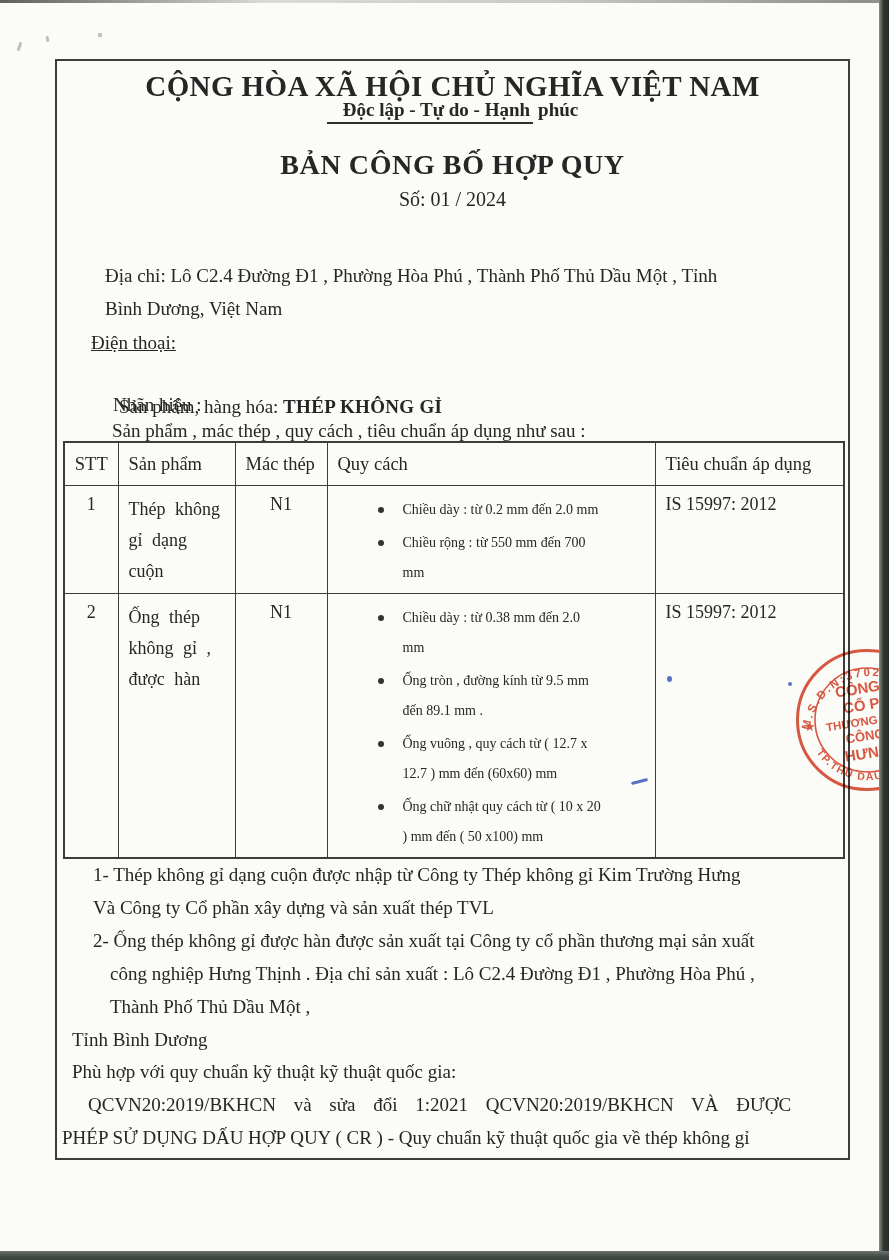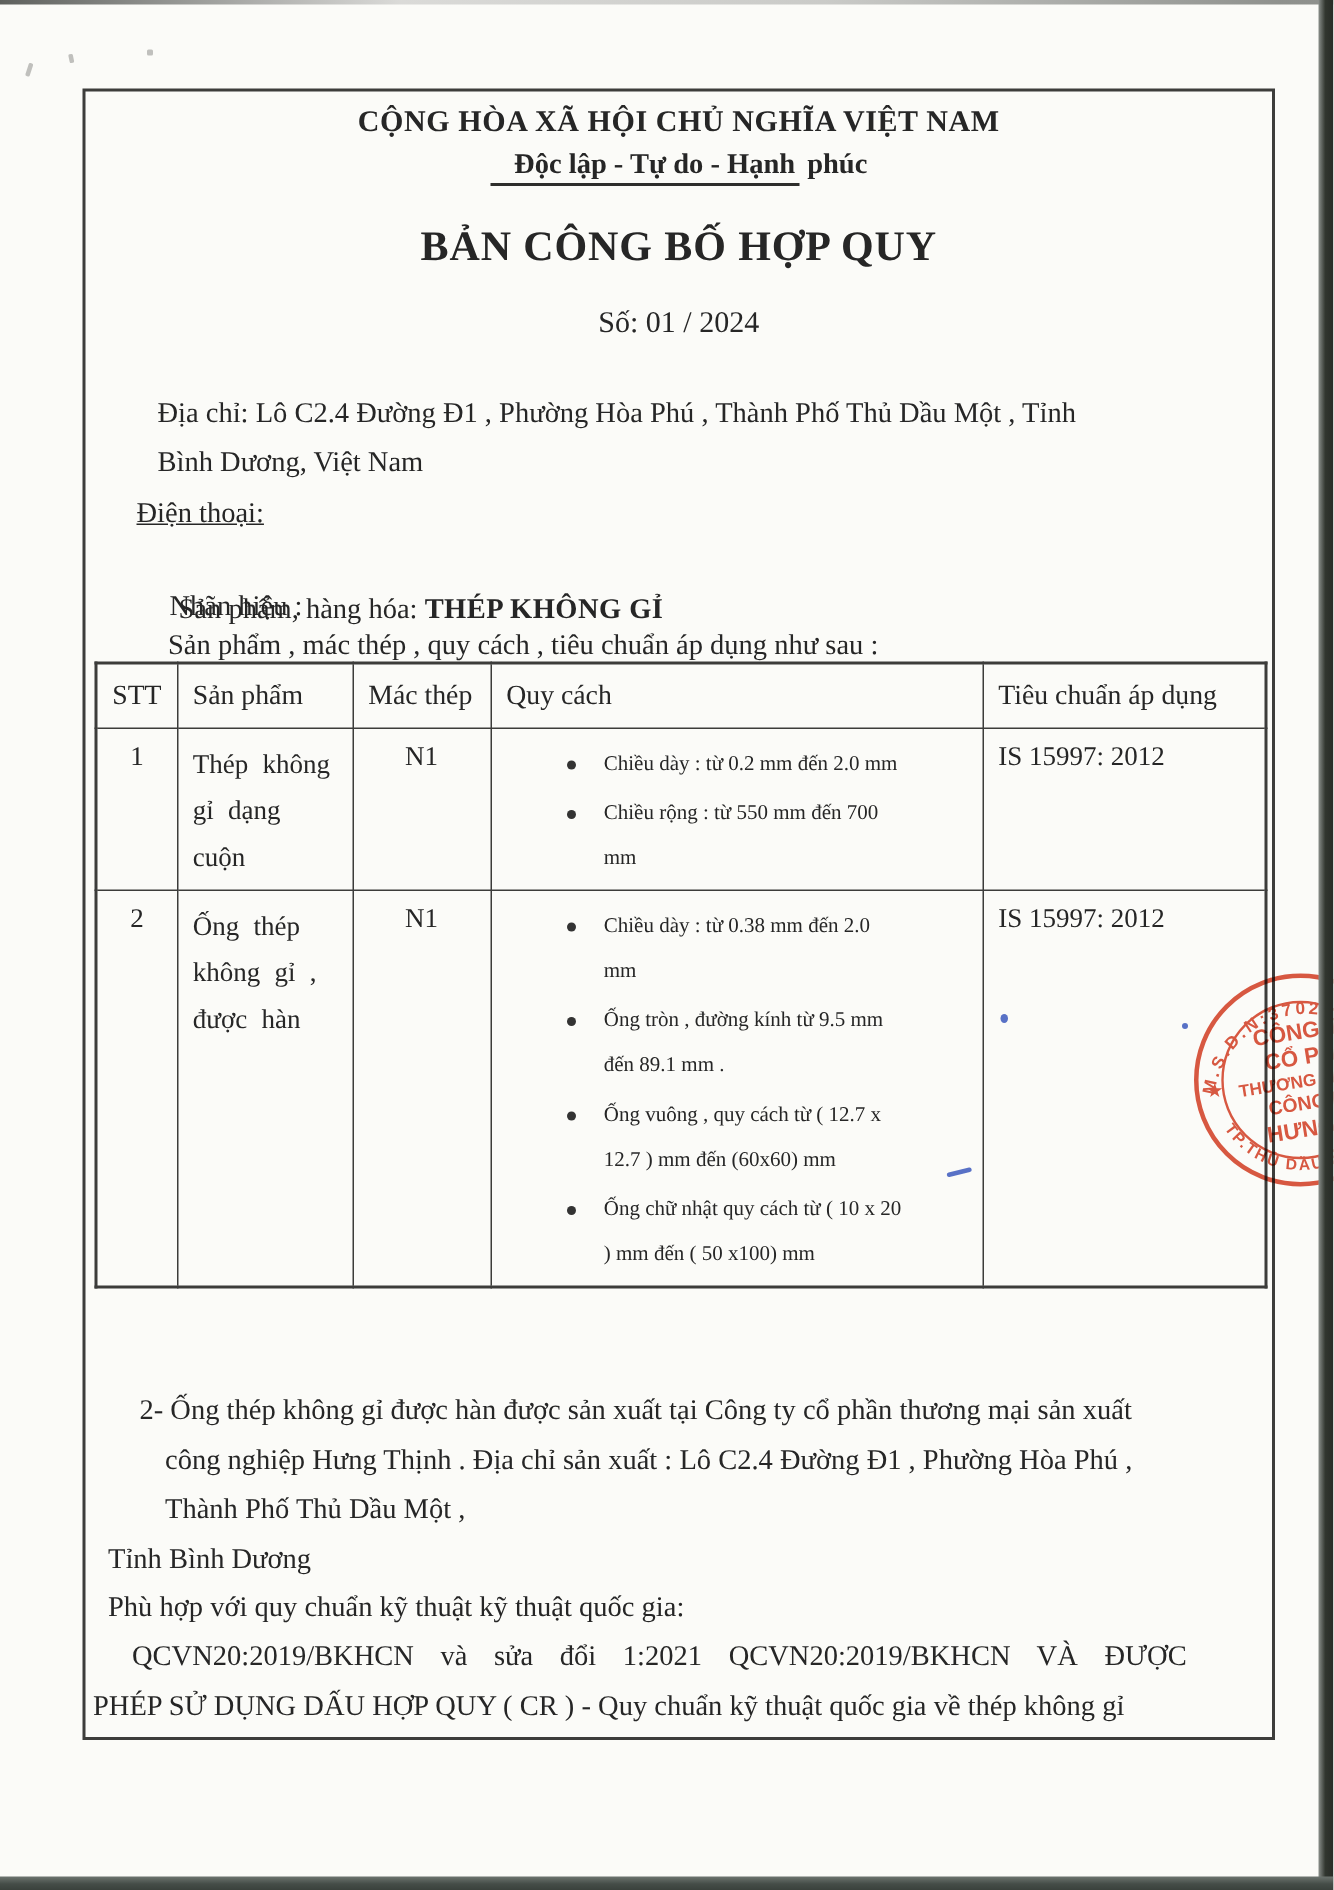--- a/index.html
+++ b/index.html
@@ -18,26 +18,26 @@
     background:linear-gradient(to bottom,#6d746f,#454d48 55%,#3a413c);}
   .speck{position:absolute;background:#8f8f8c;opacity:.55;border-radius:1px;}
   .blue-mark{position:absolute;background:#2f4fb9;opacity:.8;border-radius:50%;}
 
   
   .doc-frame{position:absolute;left:55px;top:59px;width:791px;height:1097px;
     border:2px solid #3d3d3b;z-index:1;}
 
   .abs{position:absolute;}
   .center-line{left:57px;width:791px;text-align:center;}
-  .nat-title{top:70px;font-size:20px;font-weight:bold;letter-spacing:.4px;}
+  .nat-title{top:70px;font-size:29px;font-weight:bold;letter-spacing:.4px;}
   .motto{top:99px;font-size:19px;font-weight:bold;}
   .motto-u{border-bottom:2.5px solid #2e2e2c;padding:0 3px 2px 16px;margin-top:21px;}
   .motto-tail{margin-left:5px;}
   .doc-title{top:149px;font-size:28px;font-weight:bold;letter-spacing:.6px;}
-  .doc-number{top:204px;font-size:20px;}
+  .doc-number{top:188px;font-size:20px;}
 
   .body-line{font-size:19px;line-height:33px;white-space:pre-line;}
   .p-org{left:105px;top:226px;}
   .p-address{left:105px;top:259px;width:705px;}
   .p-phone{left:91px;top:326px;text-decoration:underline;}
   .p-product{left:119px;top:357px;}
   .p-brand{left:113px;top:388px;}
   .p-intro{left:112px;top:414px;}
   .bold-inline{font-weight:bold;letter-spacing:.3px;}
 
@@ -163,20 +163,22 @@
               <span class="qc-dot"></span>
               <div class="qc-text">Ống chữ nhật quy cách từ ( 10 x 20
 ) mm đến ( 50 x100) mm</div>
             </div>
       </td>
       <td class="cell-std">IS 15997: 2012</td>
     </tr>
   </tbody>
     </table>
 
+  <div class="abs n-block note1">1- Thép không gỉ dạng cuộn được nhập từ Công ty Thép không gỉ Kim Trường Hưng
+Và Công ty Cổ phần xây dựng và sản xuất thép TVL</div>
   <div class="abs n-block note2">2- Ống thép không gỉ được hàn được sản xuất tại Công ty cổ phần thương mại sản xuất
 công nghiệp Hưng Thịnh . Địa chỉ sản xuất : Lô C2.4 Đường Đ1 , Phường Hòa Phú ,
 Thành Phố Thủ Dầu Một ,</div>
   <div class="abs n-block note-tinh">Tỉnh Bình Dương</div>
   <div class="abs n-block note-phuhop">Phù hợp với quy chuẩn kỹ thuật kỹ thuật quốc gia:</div>
   <div class="abs n-block note-qcvn1">QCVN20:2019/BKHCN và sửa đổi 1:2021 QCVN20:2019/BKHCN VÀ ĐƯỢC</div>
   <div class="abs n-block note-qcvn2">PHÉP SỬ DỤNG DẤU HỢP QUY ( CR ) -  Quy chuẩn kỹ thuật quốc gia về thép không gỉ</div>
 
   <svg class="stamp" viewBox="0 0 260 260">
     <g stroke="#d84b33" fill="none">

